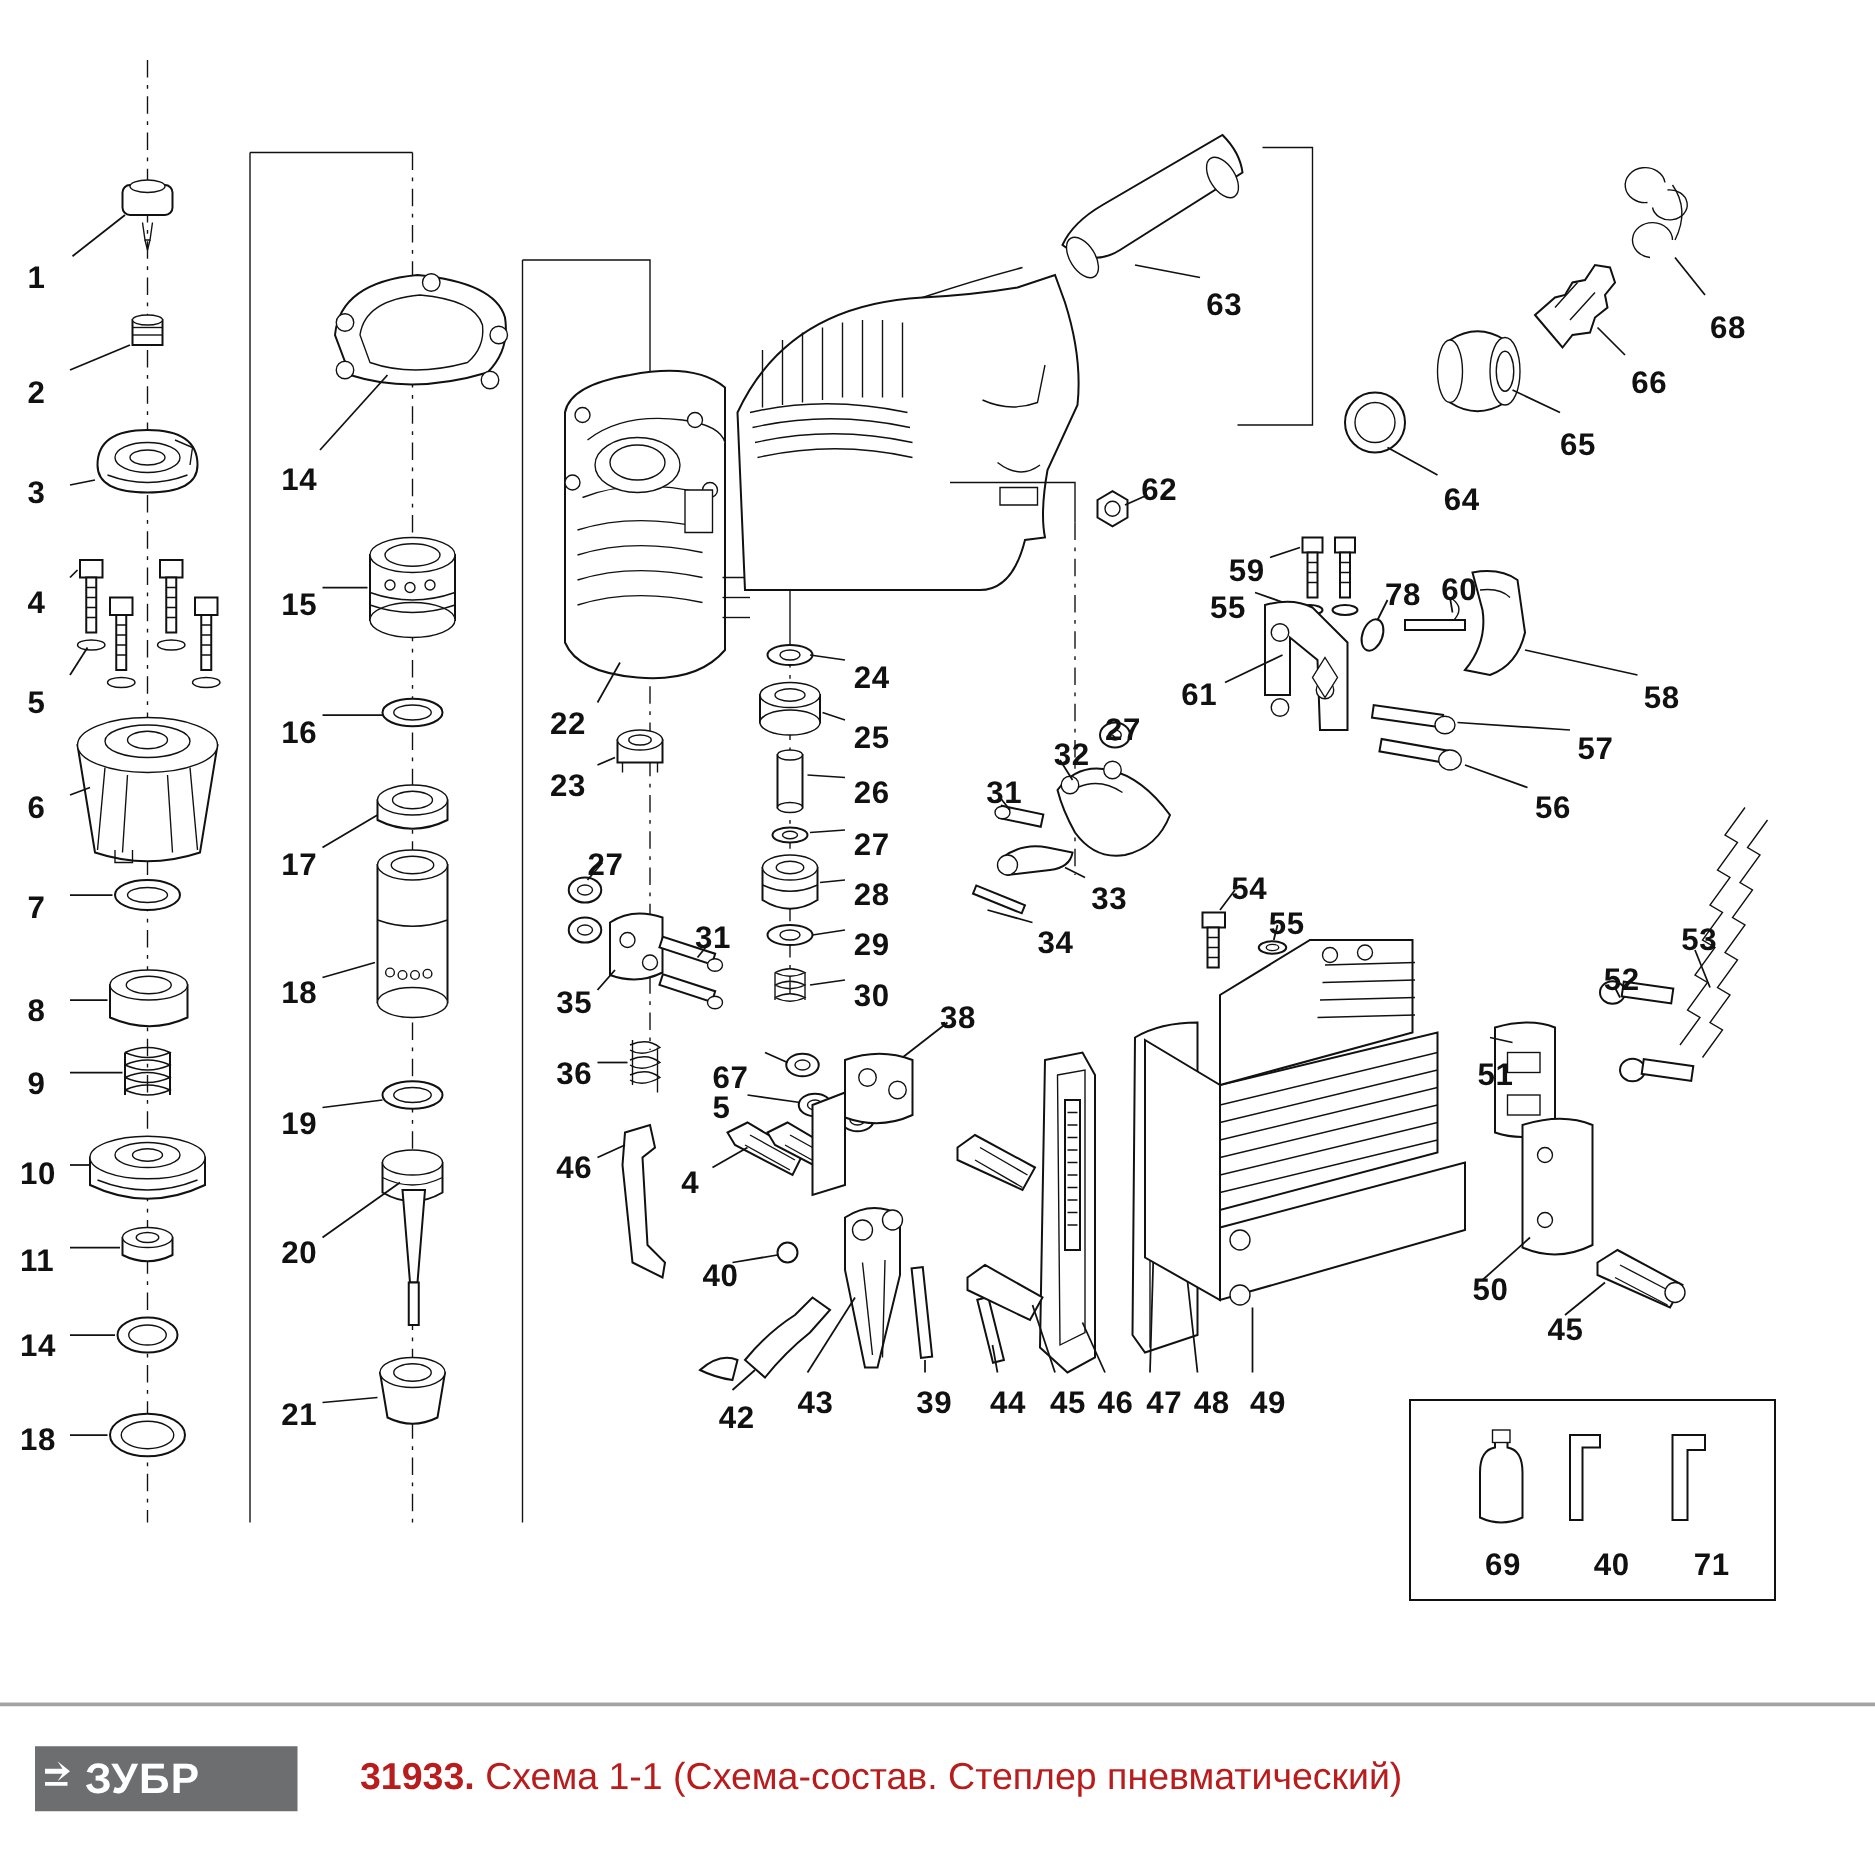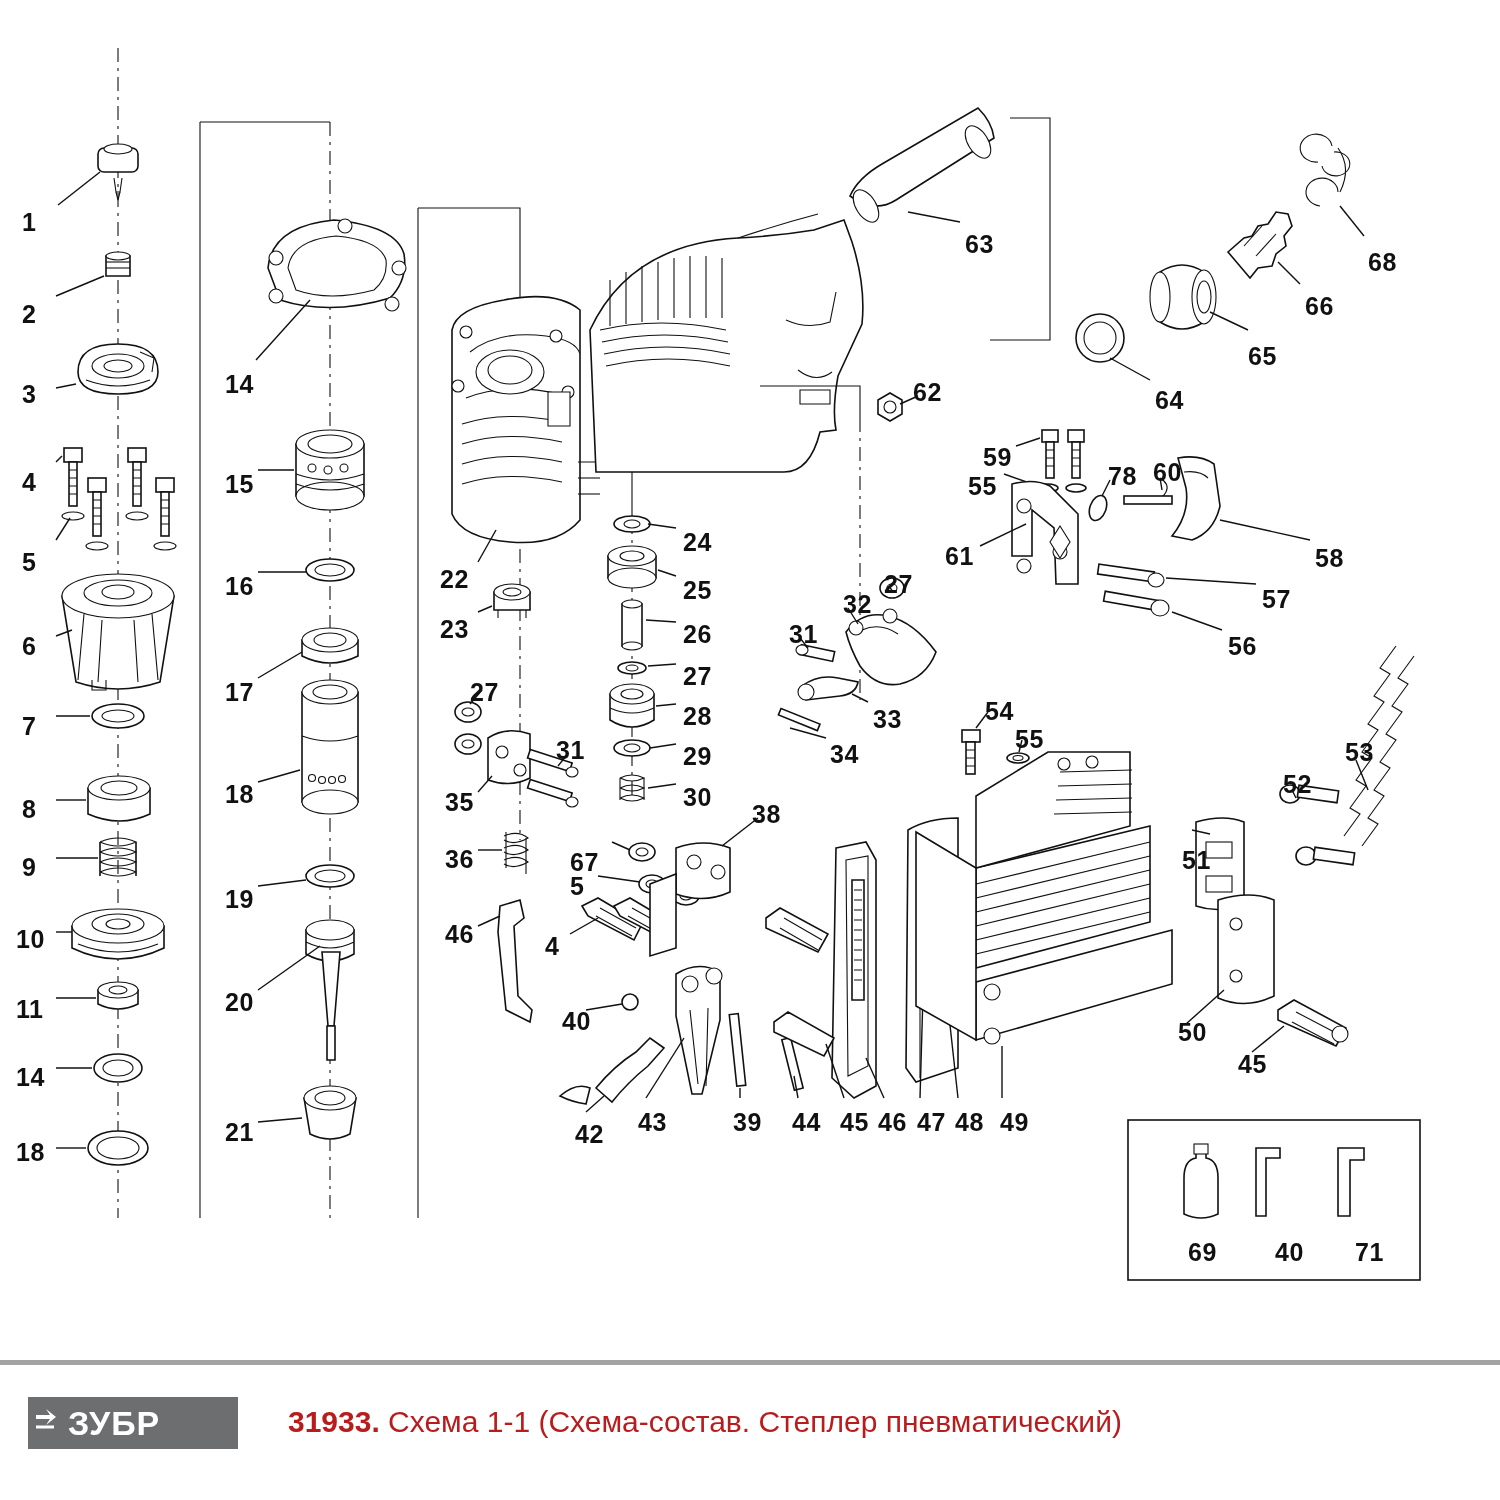--- a/index.html
+++ b/index.html
@@ -8,21 +8,21 @@
     font-family:"Liberation Sans", sans-serif;
     color:#111;position:relative;overflow:hidden;
   }
   #diagram{position:absolute;left:0;top:0;width:1500px;height:1500px;}
   .callout{
     position:absolute;font-weight:bold;font-size:25px;color:#111;
     letter-spacing:.5px;white-space:nowrap;
   }
   .footer{
     position:absolute;left:0;bottom:0;width:1500px;height:135px;
-    border-top:5px solid #a3a3a3;background:#fff;
+    border-top:3px solid #a3a3a3;background:#fff;
   }
   .logo{
     position:absolute;left:28px;top:32px;width:210px;height:52px;
     background:#6d6e70;display:flex;align-items:center;
   }
   .logo .arrow{
     width:40px;height:52px;position:relative;flex:0 0 40px;
   }
   .logo .arrow svg{position:absolute;left:6px;top:10px;}
   .logo .word{

